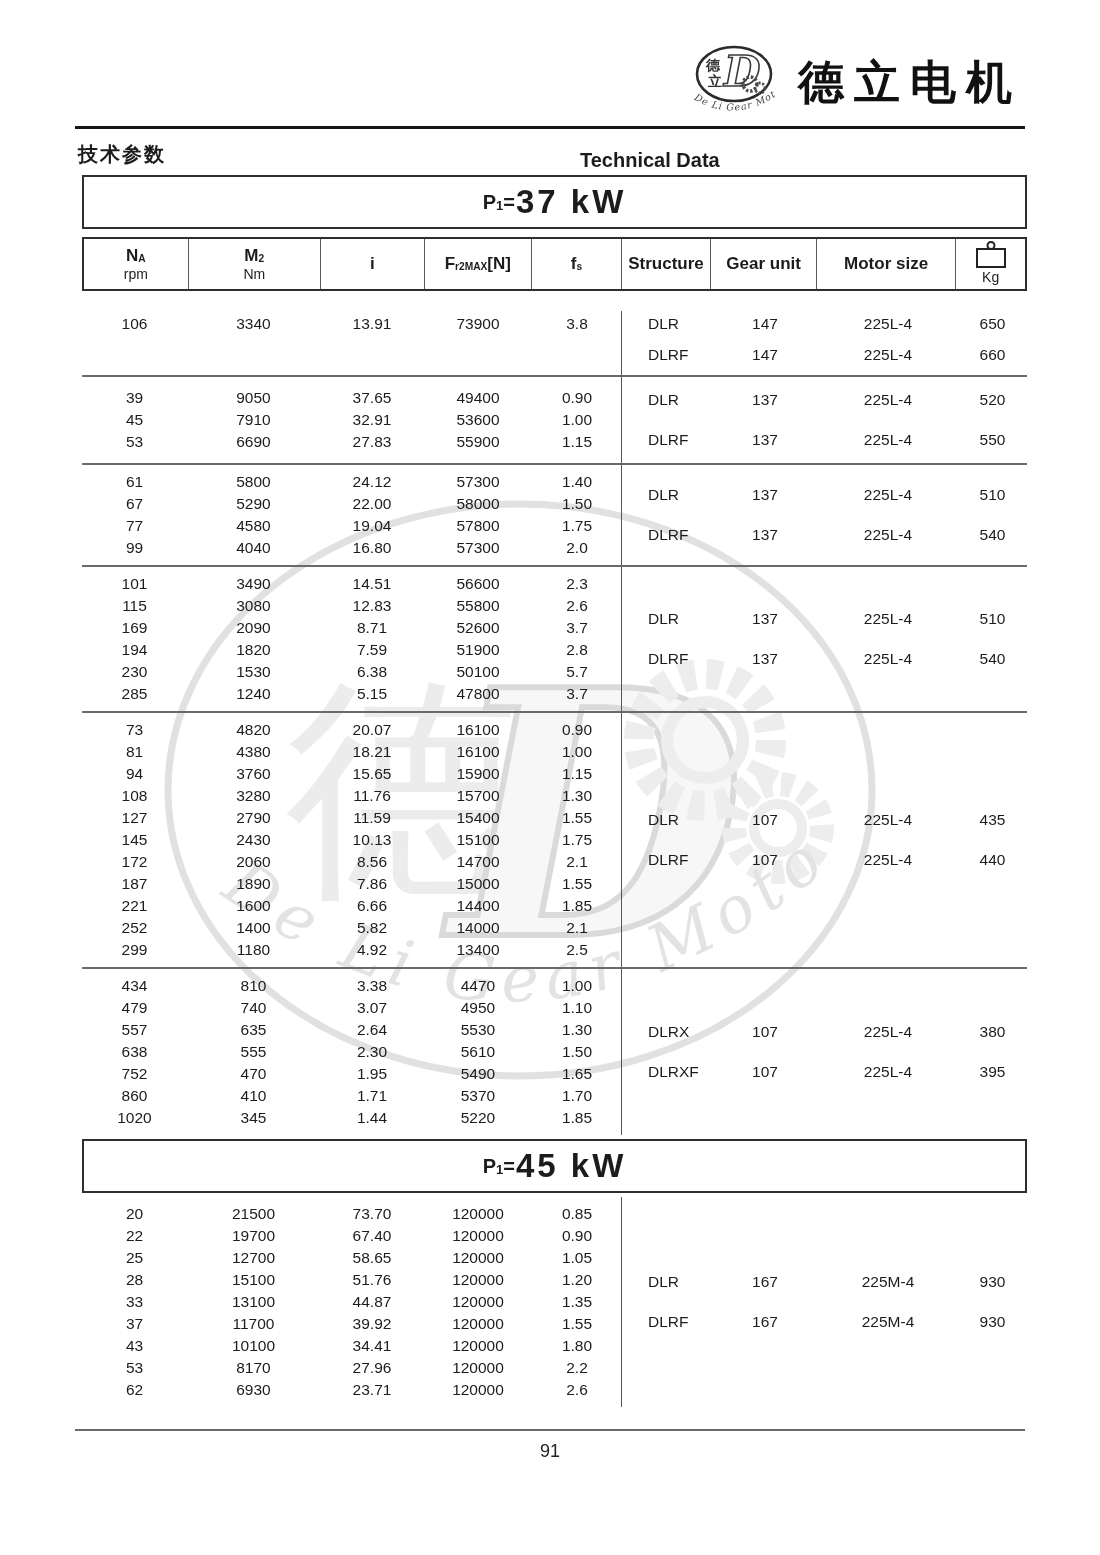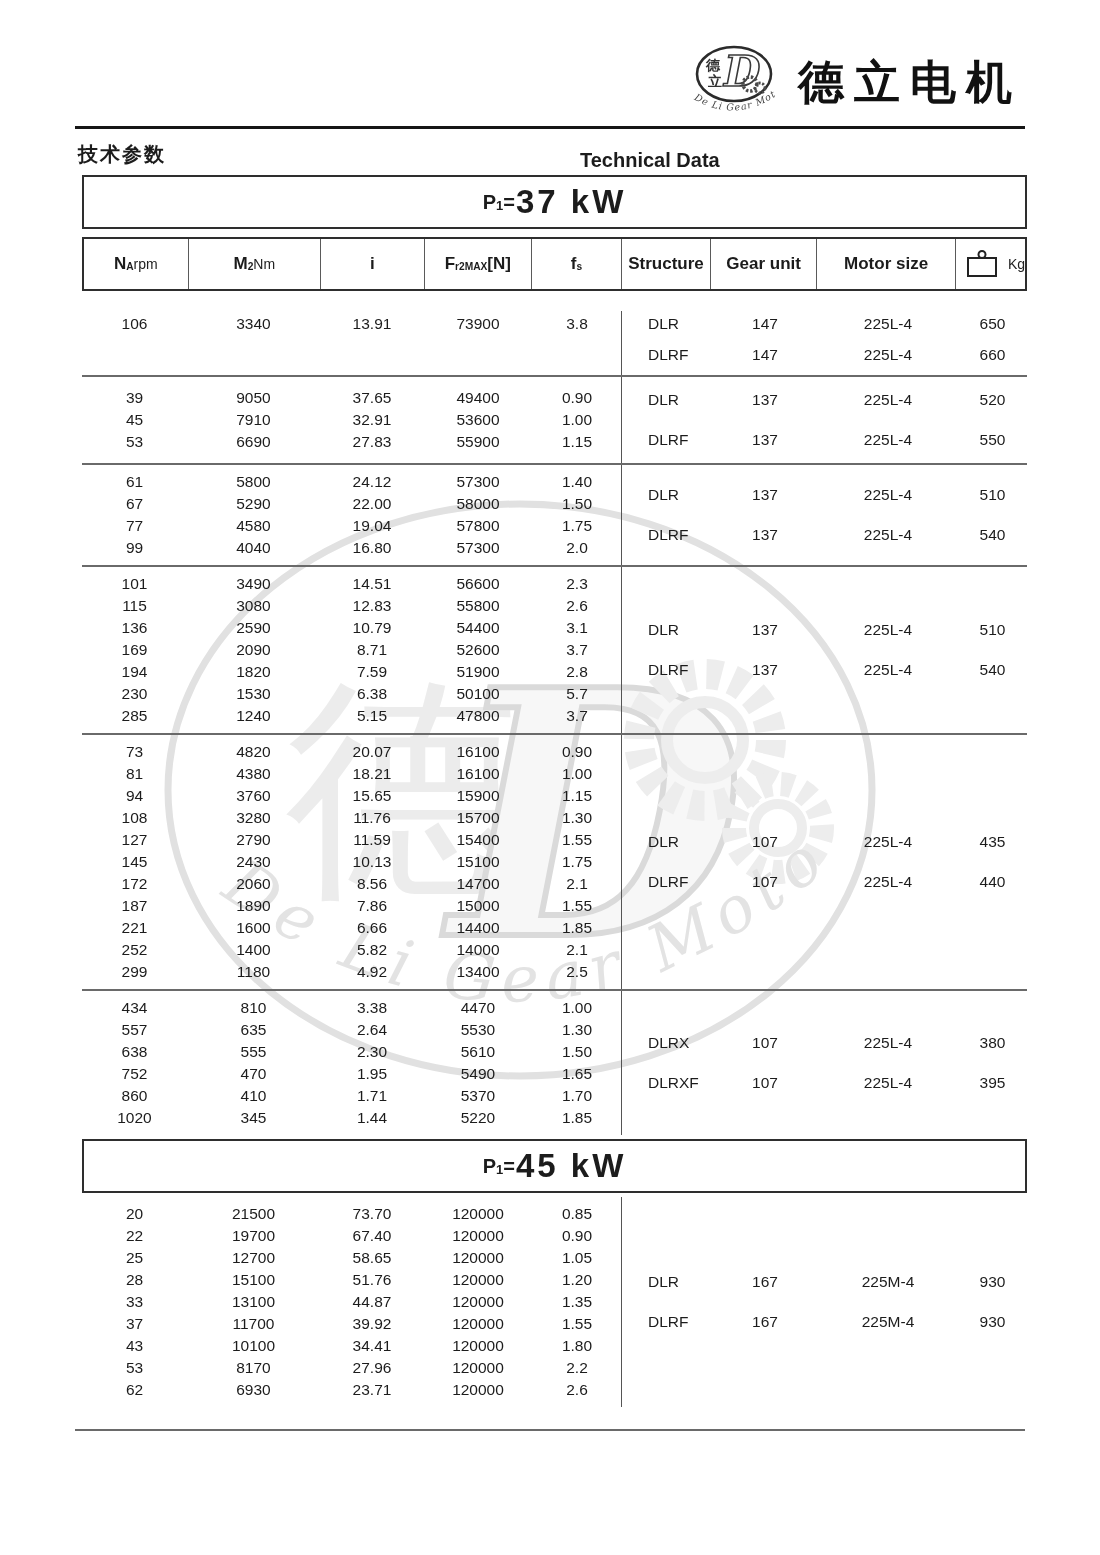--- a/index.html
+++ b/index.html
@@ -40,21 +40,21 @@
     display:flex;align-items:center;justify-content:center;
   }
   .title-box .p-small{font-size:20px;font-weight:bold;}
   .title-box .p-small .sub{font-size:13px;}
   .title-box .p-big{font-size:33px;font-weight:bold;letter-spacing:3px;margin-left:1px;}
   .thead{
     box-sizing:border-box;border:2px solid #2e2e2e;height:54px;margin-top:8px;
     display:flex;align-items:stretch;
   }
   .th{
-    display:flex;flex-direction:row;align-items:center;justify-content:center;
+    display:flex;flex-direction:column;align-items:center;justify-content:center;
     border-right:1px solid #5a5a5a;box-sizing:border-box;line-height:1.15;
   }
   .th:last-child{border-right:none;}
   .th .main{font-size:17px;font-weight:bold;}
   .th .unit{font-size:14px;color:#222;}
   .sub{font-size:0.6em;position:relative;top:1px;}
   .h1{width:105px}.h2{width:133px}.h3{width:104px}.h4{width:108px}.h5{width:90px}
   .h6{width:90px}.h7{width:106px}.h8{width:140px}.h9{width:69px}
   .kg-icon{position:relative;width:26px;height:16px;border:2px solid #222;margin:6px auto 1px auto;background:#fff;}
   .kg-icon::before{
@@ -295,27 +295,20 @@
               <span class="cell c5">2.3</span>
             </div>
             <div class="data-row">
               <span class="cell c1">115</span>
               <span class="cell c2">3080</span>
               <span class="cell c3">12.83</span>
               <span class="cell c4">55800</span>
               <span class="cell c5">2.6</span>
             </div>
             <div class="data-row">
-              <span class="cell c1">136</span>
-              <span class="cell c2">2590</span>
-              <span class="cell c3">10.79</span>
-              <span class="cell c4">54400</span>
-              <span class="cell c5">3.1</span>
-            </div>
-            <div class="data-row">
               <span class="cell c1">169</span>
               <span class="cell c2">2090</span>
               <span class="cell c3">8.71</span>
               <span class="cell c4">52600</span>
               <span class="cell c5">3.7</span>
             </div>
             <div class="data-row">
               <span class="cell c1">194</span>
               <span class="cell c2">1820</span>
               <span class="cell c3">7.59</span>
@@ -450,20 +443,27 @@
         <div class="group">
           <div class="rows-col">
             <div class="data-row">
               <span class="cell c1">434</span>
               <span class="cell c2">810</span>
               <span class="cell c3">3.38</span>
               <span class="cell c4">4470</span>
               <span class="cell c5">1.00</span>
             </div>
             <div class="data-row">
+              <span class="cell c1">479</span>
+              <span class="cell c2">740</span>
+              <span class="cell c3">3.07</span>
+              <span class="cell c4">4950</span>
+              <span class="cell c5">1.10</span>
+            </div>
+            <div class="data-row">
               <span class="cell c1">557</span>
               <span class="cell c2">635</span>
               <span class="cell c3">2.64</span>
               <span class="cell c4">5530</span>
               <span class="cell c5">1.30</span>
             </div>
             <div class="data-row">
               <span class="cell c1">638</span>
               <span class="cell c2">555</span>
               <span class="cell c3">2.30</span>
@@ -595,14 +595,15 @@
               <span class="cell s3">225M-4</span>
               <span class="cell s4">930</span>
             </div>
           </div>
         </div>
       </div>
 
   </div>
 
   <hr class="rule-bottom">
+  <div class="page-number">91</div>
 
 </div>
 
 </body></html>

